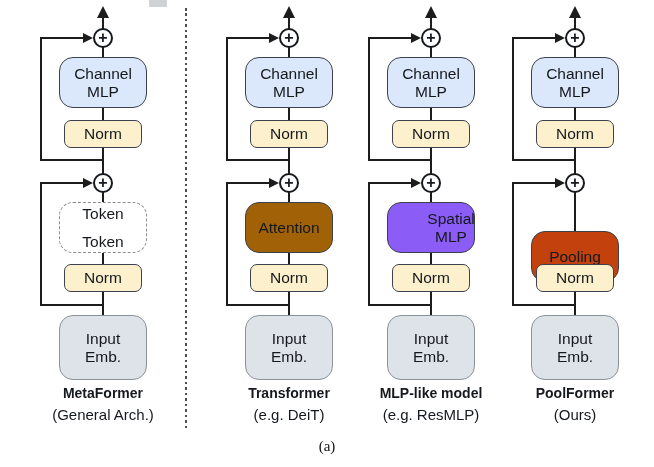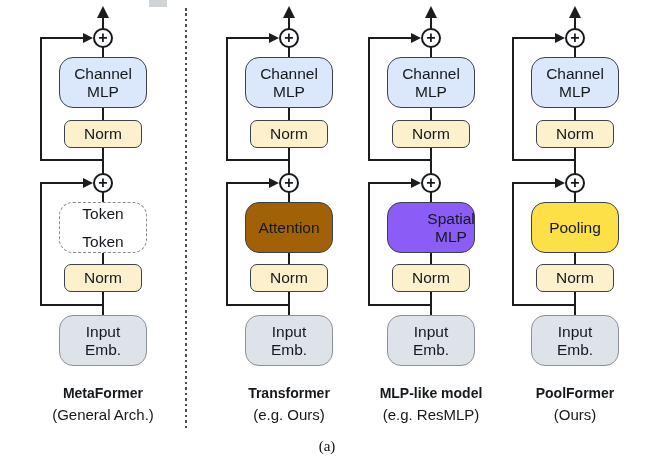--- a/index.html
+++ b/index.html
@@ -35,21 +35,21 @@
   .box{position:absolute;left:31px;width:88px;box-sizing:border-box;
     border:1.6px solid #3c424d;border-radius:14px;background:#fff;
     display:flex;flex-direction:column;align-items:center;justify-content:center;
     font-size:15.5px;line-height:18px;text-align:center;}
   .box .ln:empty{display:none;}
   .box.ch{top:57px;height:51px;}
   .box.mixer{top:202px;height:51px;}
   .box.normbox{left:36px;width:78px;height:28px;border-radius:7px;}
   .box.n1{top:120px;}
   .box.n2{top:264px;}
-  .box.input{top:315px;height:51px;border-color:#8b9198;}
+  .box.input{top:315px;height:65px;border-color:#8b9198;}
   .box[data-border="dashed"]{border-style:dashed;border-color:#8c8c8c;gap:10px;}
   .col-label{position:absolute;top:385px;left:-20px;right:-20px;text-align:center;
     font-weight:bold;font-size:14px;}
   .col-sub{position:absolute;top:406px;left:-20px;right:-20px;text-align:center;
     font-size:15px;}
   #separator{position:absolute;left:185px;top:8px;width:2px;height:422px;
     background:repeating-linear-gradient(to bottom,#4f4f4f 0 2.5px,transparent 2.5px 5.5px);}
   #artifact{position:absolute;left:149px;top:0;width:18px;height:7px;background:#d0d3d6;}
   #caption{position:absolute;left:0;top:438px;width:654px;text-align:center;
     font-family:"Liberation Serif",serif;font-size:15px;color:#111;}
@@ -130,21 +130,21 @@
 
     </div>
     <div class="box normbox n2" style="background: rgb(253, 241, 205);">
       <span class="ln">Norm</span>
     </div>
     <div class="box input" style="background: rgb(222, 227, 233);">
       <span class="ln">Input</span>
       <span class="ln">Emb.</span>
     </div>
     <div class="col-label">Transformer</div>
-    <div class="col-sub">(e.g. Ours)</div>
+    <div class="col-sub">(e.g. DeiT)</div>
   </div>
 
   <div class="col" style="left:356px">
     <div class="line vmain"></div>
     <div class="arrow-up"></div>
     <div class="line skip-v sv-top"></div>
     <div class="line skip-h sh-utop"></div>
     <div class="line skip-h sh-ubot"></div>
     <div class="arrow-right ar-top"></div>
     <div class="line skip-v sv-bot"></div>
@@ -196,21 +196,21 @@
     <div class="circle mid">
         <span>+</span>
       </div>
     <div class="box ch" style="background: rgb(219, 231, 250);">
       <span class="ln">Channel</span>
       <span class="ln">MLP</span>
     </div>
     <div class="box normbox n1" style="background: rgb(253, 241, 205);">
       <span class="ln">Norm</span>
     </div>
-    <div class="box mixer" data-border="solid" style="background: #fde047;">
+    <div class="box mixer" data-border="solid" style="background: #c2410c; margin-top: 29px;">
       <span class="ln">Pooling</span>
 
     </div>
     <div class="box normbox n2" style="background: rgb(253, 241, 205);">
       <span class="ln">Norm</span>
     </div>
     <div class="box input" style="background: rgb(222, 227, 233);">
       <span class="ln">Input</span>
       <span class="ln">Emb.</span>
     </div>

